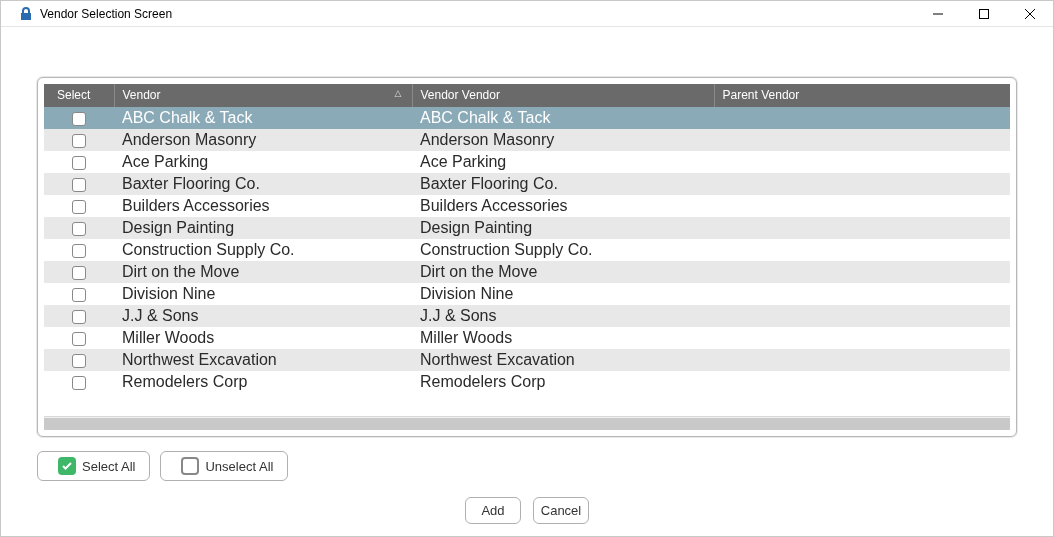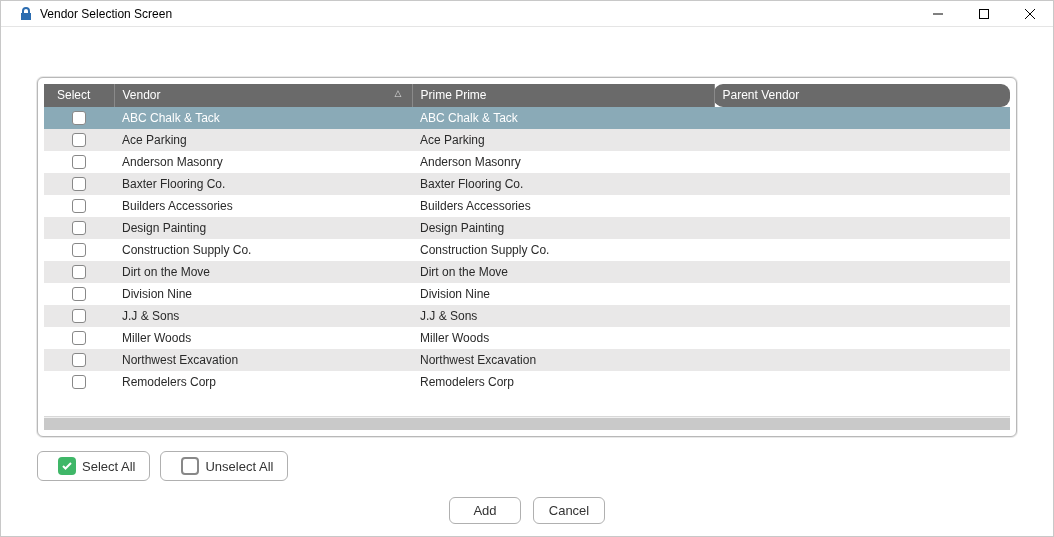--- a/index.html
+++ b/index.html
@@ -75,35 +75,35 @@
     background: #6a6a6a;
     color: #fff;
     font-weight: normal;
     text-align: left;
     padding: 4px 8px 5px 8px;
     font-size: 12px;
     border-right: 1px solid #8a8a8a;
     height: 22px;
   }
   .grid thead th:first-child { border-left: 0; padding-left: 13px; }
-  .grid thead th:last-child { border-right: 0; border-radius: 9px; }
+  .grid thead th:last-child { border-right: 0; }
   .sort-indicator {
     float: right;
     font-size: 9px;
     color: #ddd;
     margin-right: 2px;
   }
 
   .grid tbody tr { height: 22px; }
   .grid tbody tr:nth-child(even) { background: #e9e8e8; }
   .grid tbody tr:nth-child(odd)  { background: #ffffff; }
   .grid tbody tr.selected-row { background: #8aaab7 !important; color: #fff; }
   .grid tbody td {
     padding: 2px 8px 2px 8px;
-    font-size: 12px;
+    font-size: 16px;
     color: #2a2a2a;
     border: 0;
     white-space: nowrap;
     overflow: hidden;
     margin-top: 20px;
   }
   .grid tbody tr.selected-row td { color: #fff; }
 
   .col-select { width: 70px; }
   .col-vendor { width: 298px; }
@@ -162,21 +162,21 @@
   .footer {
     margin-top: auto;
     padding: 16px 0 6px 0;
     display: flex; justify-content: center; gap: 12px;
   }
   .footer-btn {
     border: 1px solid #b0b0b0;
     border-radius: 6px;
     background: #fff;
     padding: 5px 0;
-    width: 72px;
+    width: 56px;
     text-align: center;
     font-size: 13px;
     color: #333;
   }
 
   
   .grid-wrapper::-webkit-scrollbar { width: 8px; height: 0; }
   .grid-wrapper::-webkit-scrollbar-thumb { background: #c0c0c0; border-radius: 4px; }
   .grid-wrapper::-webkit-scrollbar-track { background: #f5f5f5; }
 </style>
@@ -222,41 +222,41 @@
               <col class="col-prime">
               <col class="col-parent">
           </colgroup>
           <thead>
             <tr>
               <th><span>Select</span></th>
               <th>
                 <span>Vendor</span>
                 <span class="sort-indicator">△</span>
               </th>
-              <th><span>Prime Prime</span></th>
+              <th><span>Vendor Vendor</span></th>
               <th><span>Parent Vendor</span></th>
             </tr>
           </thead>
           <tbody id="grid-body">
               <tr class="selected-row">
                 <td class="chk-cell"><span class="chk"></span></td>
                 <td>ABC Chalk &amp; Tack</td>
                 <td>ABC Chalk &amp; Tack</td>
                 <td></td>
               </tr>
               <tr>
                 <td class="chk-cell"><span class="chk"></span></td>
+                <td>Anderson Masonry</td>
+                <td>Anderson Masonry</td>
+                <td></td>
+              </tr>
+              <tr>
+                <td class="chk-cell"><span class="chk"></span></td>
                 <td>Ace Parking</td>
                 <td>Ace Parking</td>
-                <td></td>
-              </tr>
-              <tr>
-                <td class="chk-cell"><span class="chk"></span></td>
-                <td>Anderson Masonry</td>
-                <td>Anderson Masonry</td>
                 <td></td>
               </tr>
               <tr>
                 <td class="chk-cell"><span class="chk"></span></td>
                 <td>Baxter Flooring Co.</td>
                 <td>Baxter Flooring Co.</td>
                 <td></td>
               </tr>
               <tr>
                 <td class="chk-cell"><span class="chk"></span></td>

